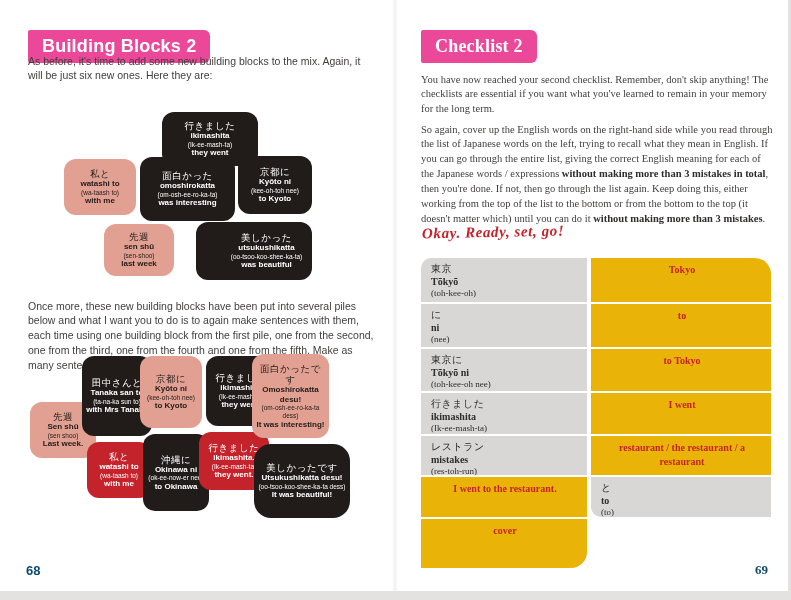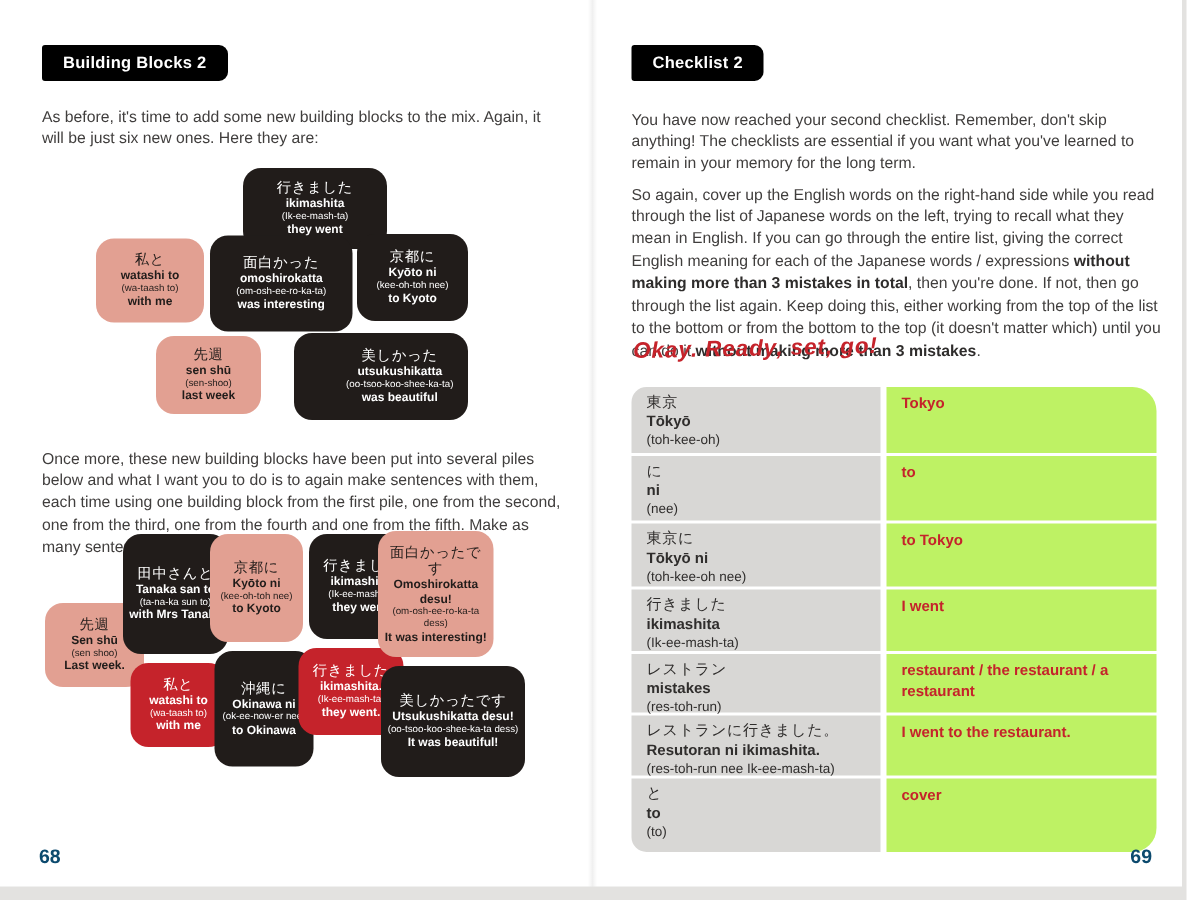--- a/index.html
+++ b/index.html
@@ -12,25 +12,25 @@
   .spread {
     position:absolute; top:0; left:0; width:788px; height:591px;
     background:#ffffff;
   }
   .fold {
     position:absolute; top:0; left:392px; width:6px; height:100%;
     background:linear-gradient(to right, rgba(0,0,0,0), rgba(0,0,0,0.06), rgba(0,0,0,0));
   }
   .page { position:absolute; top:0; height:100%; }
   .page-left  { left:0;   width:395px; }
-  .page-right { left:395px; width:393px; }
+  .page-right { left:395px; width:393px;font-family:Liberation Serif, serif; }
 
   .banner {
-    position:absolute; background:#000000; color:#ffffff;
-    font-weight:bold; font-size:11px; letter-spacing:0.2px;
+    position:absolute; background:#ec4899; color:#ffffff;
+    font-weight:bold; font-size:18px; letter-spacing:0.2px;
     padding:6px 14px 6px 14px; border-radius:2px 6px 6px 2px;
   }
   .para {
     position:absolute; color:#403e3d; font-size:10.5px; line-height:1.42;
   }
   .para b { font-weight:bold; color:#2f2d2c; }
 
   .pagenum { position:absolute; bottom:13px; font-size:13px; font-weight:bold; color:#0c4a6e; }
 
   
@@ -55,40 +55,40 @@
 
   
   .checklist {
     position:absolute; display:grid;
     grid-template-columns:166px 180px;
     grid-template-rows:44px 43px 42px 41px 39px 40px 49px;
     column-gap:4px; row-gap:2px;
   }
   .cell { box-sizing:border-box; padding:5px 8px 0 10px; line-height:1.25; }
   .cell.gray { background:#d8d7d5; color:#2f2d2c; }
-  .cell.pink { background:#bef264; }
+  .cell.pink { background:#eab308;text-align:center; }
   .cell .jp     { font-size:10px; letter-spacing:0.5px; }
   .cell .romaji { font-size:10px; font-weight:bold; }
   .cell .pron   { font-size:9px; }
   .cell .en     { font-size:10px; font-weight:bold; color:#c5232b; line-height:1.35; }
   .cell.tl { border-top-left-radius:10px; }
   .cell.bl { border-bottom-left-radius:10px; }
   .cell.tr { border-top-right-radius:16px; }
   .cell.br { border-bottom-right-radius:16px; }
 </style>
 </head>
 <body>
 
 <div class="spread">
 
   <div class="page page-left">
 
     <div class="banner" style="left:28px; top:30px;">Building Blocks 2</div>
 
-    <p class="para" style="left:28px; top:60px; width:334px;">As before, it's time to add some new building blocks to the mix. Again, it will be just six new ones. Here they are:</p>
+    <p class="para" style="left:28px; top:43px; width:334px;">As before, it's time to add some new building blocks to the mix. Again, it will be just six new ones. Here they are:</p>
 
     <div class="block black" style="left:162px; top:112px; width:96px; height:54px;">
       <div class="jp">行きました</div>
       <div class="romaji">ikimashita</div>
       <div class="pron">(Ik-ee-mash-ta)</div>
       <div class="en">they went</div>
     </div>
     <div class="block salmon" style="left:64px; top:159px; width:72px; height:56px;">
       <div class="jp">私と</div>
       <div class="romaji">watashi to</div>
@@ -163,21 +163,21 @@
       <div class="romaji">ikimashita.</div>
       <div class="pron">(Ik-ee-mash-ta)</div>
       <div class="en">they went.</div>
     </div>
     <div class="block salmon" style="left:252px; top:354px; width:77px; height:84px;">
       <div class="jp">面白かったです</div>
       <div class="romaji">Omoshirokatta desu!</div>
       <div class="pron">(om-osh-ee-ro-ka-ta dess)</div>
       <div class="en">It was interesting!</div>
     </div>
-    <div class="block black" style="left:254px; top:444px; width:96px; height:74px;">
+    <div class="block black" style="left:254px; top:444px; width:96px; height:74px;border-radius:17px;">
       <div class="jp">美しかったです</div>
       <div class="romaji">Utsukushikatta desu!</div>
       <div class="pron">(oo-tsoo-koo-shee-ka-ta dess)</div>
       <div class="en">It was beautiful!</div>
     </div>
 
     <div class="pagenum" style="left:26px;">68</div>
   </div>
 
   <div class="page page-right">
@@ -230,25 +230,20 @@
 
       <div class="cell gray">
         <div class="jp">レストラン</div>
         <div class="romaji">mistakes</div>
         <div class="pron">(res-toh-run)</div>
       </div>
       <div class="cell pink">
         <div class="en">restaurant / the restaurant / a restaurant</div>
       </div>
 
-      <div class="cell gray">
-        <div class="jp">レストランに行きました。</div>
-        <div class="romaji">Resutoran ni ikimashita.</div>
-        <div class="pron">(res-toh-run nee Ik-ee-mash-ta)</div>
-      </div>
       <div class="cell pink">
         <div class="en">I went to the restaurant.</div>
       </div>
 
       <div class="cell gray bl">
         <div class="jp">と</div>
         <div class="romaji">to</div>
         <div class="pron">(to)</div>
       </div>
       <div class="cell pink br">

